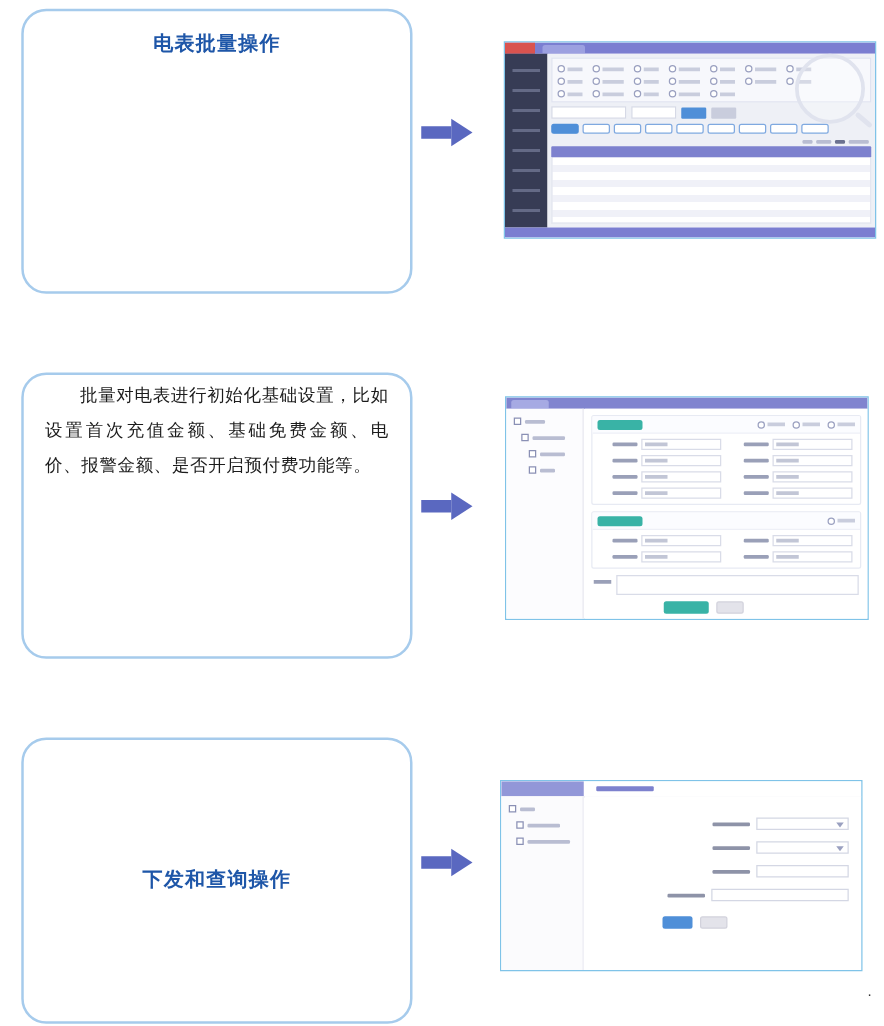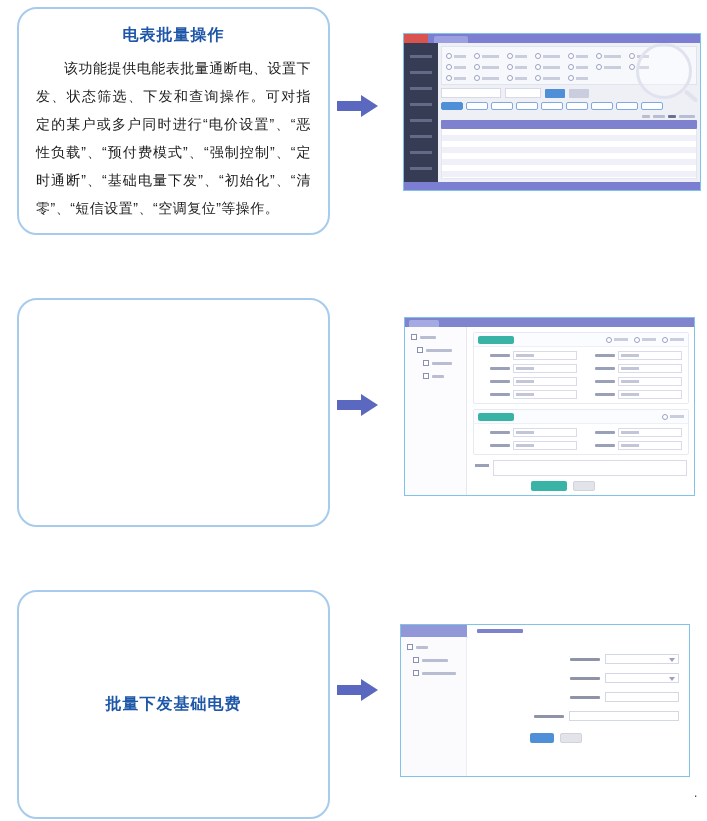--- a/index.html
+++ b/index.html
@@ -115,21 +115,20 @@
   .btn.blue{width:24px;background:#4f8fd8;}
   .stray{position:absolute;left:694px;top:786px;font-size:12px;color:#333;}
 </style>
 </head>
 <body>
 
 <div id="canvas">
 
   <section class="callout" id="callout1">
     <h2>电表批量操作</h2>
-    <p>该功能提供电能表批量通断电、设置下发、状态筛选、下发和查询操作。可对指定的某户或多户同时进行“电价设置”、“恶性负载”、“预付费模式”、“强制控制”、“定时通断”、“基础电量下发”、“初始化”、“清零”、“短信设置”、“空调复位”等操作。</p>
   </section>
 
   <div class="arrow" id="arrow1">
     <span class="arrow-body"></span>
     <span class="arrow-head"></span>
   </div>
 
   <div class="shot" id="shot1">
     <div class="m1-top">
       <span class="m1-logo"></span>
@@ -174,20 +173,21 @@
       <div class="m1-thead"></div>
       <div class="m1-tbody"></div>
       <div class="m1-glass"></div>
     </div>
     <div class="m1-bottom">
       
     </div>
   </div>
 
   <section class="callout" id="callout2">
+    <p>批量对电表进行初始化基础设置，比如设置首次充值金额、基础免费金额、电价、报警金额、是否开启预付费功能等。</p>
   </section>
 
   <div class="arrow" id="arrow2">
     <span class="arrow-body"></span>
     <span class="arrow-head"></span>
   </div>
 
   <div class="shot" id="shot2">
     <div class="m2-top">
       <span class="m2-tab"></span>
@@ -286,21 +286,21 @@
         <span class="remark-box"></span>
       </div>
       <div class="m2-footer">
         <span class="btn teal"></span>
         <span class="btn grey"></span>
       </div>
     </div>
   </div>
 
   <section class="callout" id="callout3">
-    <h2>批量下发基础电费</h2>
+    <h2>下发和查询操作</h2>
   </section>
 
   <div class="arrow" id="arrow3">
     <span class="arrow-body"></span>
     <span class="arrow-head"></span>
   </div>
 
   <div class="shot" id="shot3">
     <div class="m3-header">
       <span class="hdr-left"></span>

